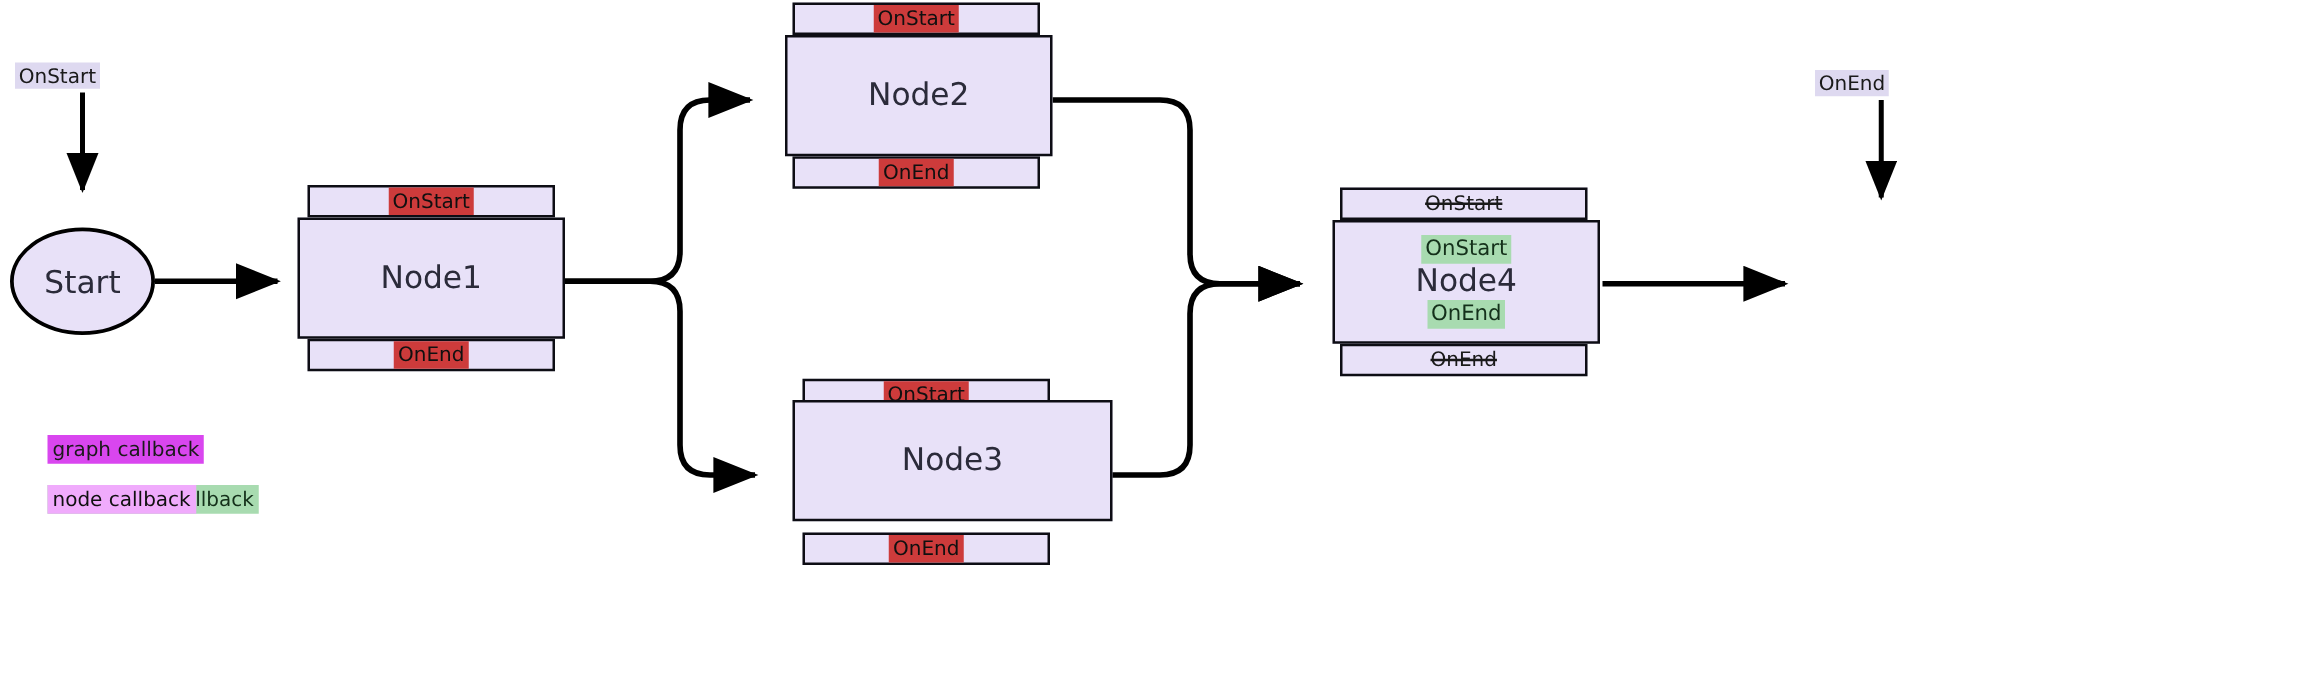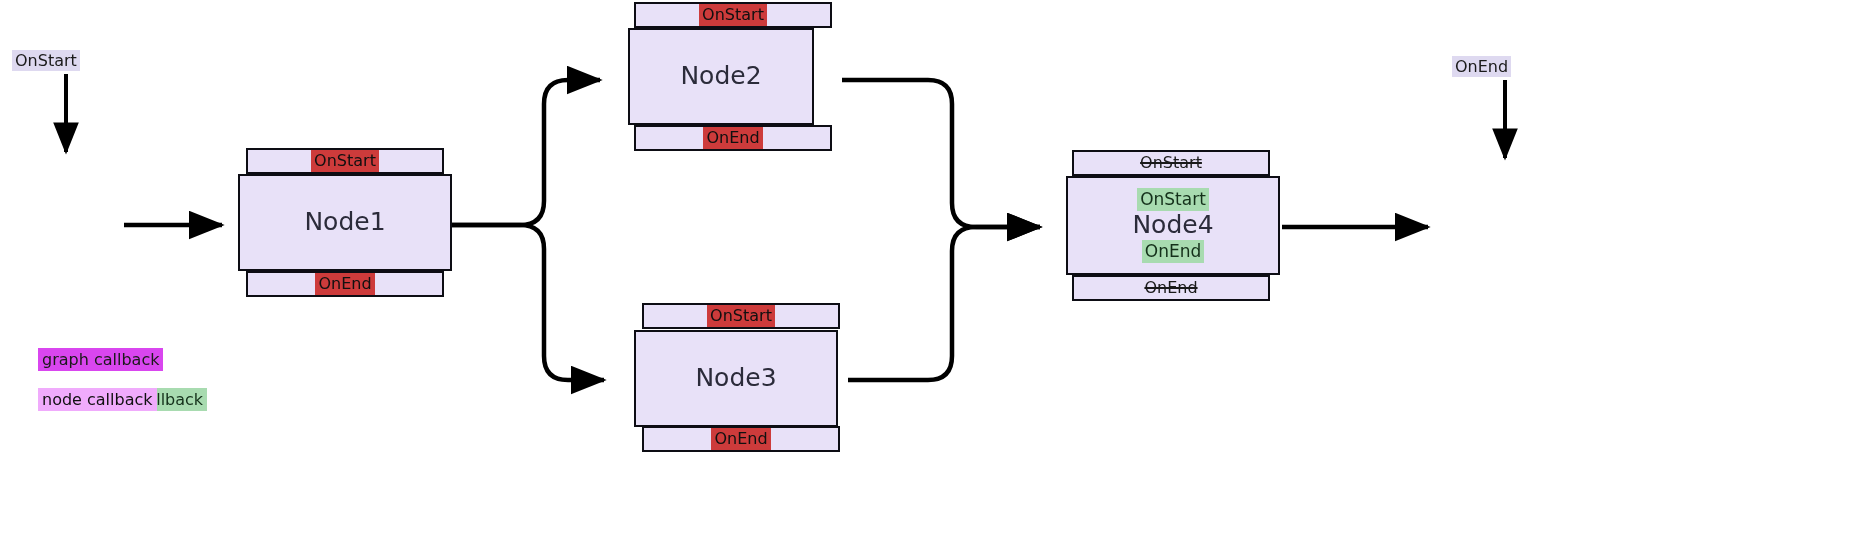--- a/index.html
+++ b/index.html
@@ -96,20 +96,23 @@
 
     <path d="M1282,227 L1428,227" stroke="#000" stroke-width="4.5" fill="none" marker-end="url(#arrow)"></path>
 
     <path d="M1505,80 L1505,158" stroke="#000" stroke-width="4" fill="none" marker-end="url(#arrow)"></path>
   </svg>
 
   <div class="glabel" style="left:12px;top:50px;">OnStart</div>
 
   <div class="glabel" style="left:1452px;top:56px;">OnEnd</div>
 
+  <div class="terminal" style="left:8px;top:182px;width:116px;height:86px;">
+    <span>Start</span>
+  </div>
 
 
   <div class="node">
     <div class="band" style="left:246px;top:148px;width:198px;height:26px;">
       <span class="cb node">OnStart</span>
     </div>
     <div class="band" style="left:246px;top:271px;width:198px;height:26px;">
       <span class="cb node">OnEnd</span>
     </div>
     <div class="main" style="left:238px;top:174px;width:214px;height:97px;">
@@ -117,33 +120,33 @@
     </div>
   </div>
 
   <div class="node">
     <div class="band" style="left:634px;top:2px;width:198px;height:26px;">
       <span class="cb node">OnStart</span>
     </div>
     <div class="band" style="left:634px;top:125px;width:198px;height:26px;">
       <span class="cb node">OnEnd</span>
     </div>
-    <div class="main" style="left:628px;top:28px;width:186px;height:97px;">
+    <div class="main" style="left:628px;top:28px;width:214px;height:97px;">
       <span class="title">Node2</span>
     </div>
   </div>
 
   <div class="node">
     <div class="band" style="left:642px;top:303px;width:198px;height:26px;">
       <span class="cb node">OnStart</span>
     </div>
     <div class="band" style="left:642px;top:426px;width:198px;height:26px;">
       <span class="cb node">OnEnd</span>
     </div>
-    <div class="main" style="left:634px;top:330px;width:204px;height:97px;justify-content:center;">
+    <div class="main" style="left:634px;top:320px;width:256px;height:97px;justify-content:center;">
       <span class="title">Node3</span>
     </div>
   </div>
 
   <div class="node">
     <div class="band" style="left:1072px;top:150px;width:198px;height:26px;">
       <span class="cb struck">OnStart</span>
     </div>
     <div class="band" style="left:1072px;top:275px;width:198px;height:26px;">
       <span class="cb struck">OnEnd</span>

